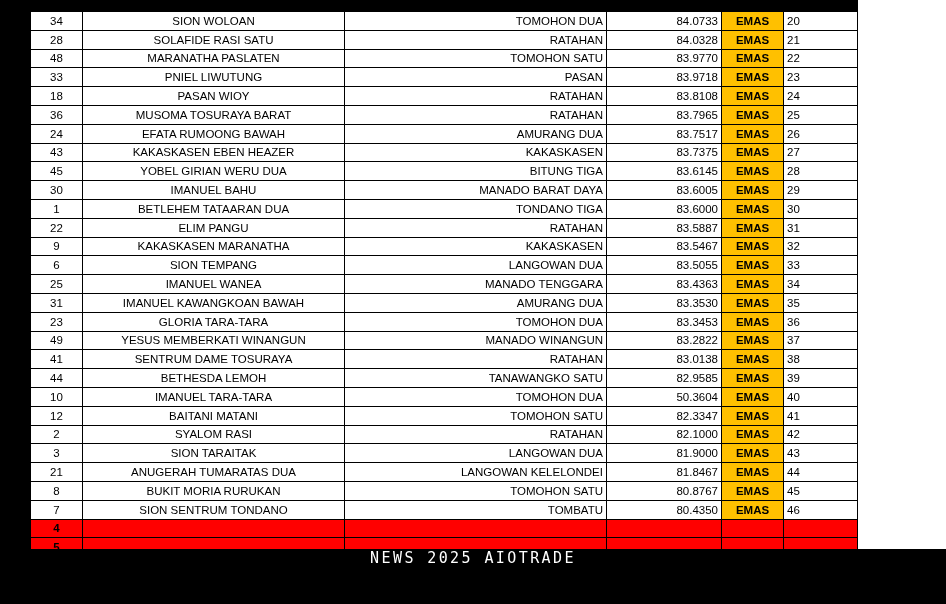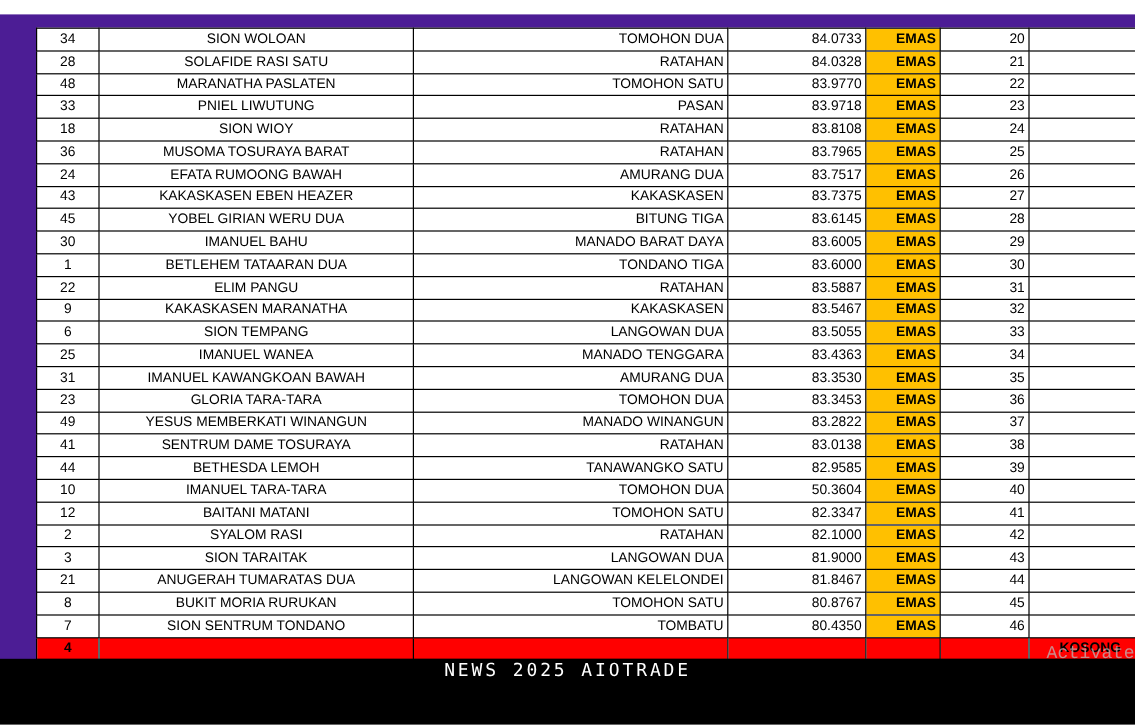--- a/index.html
+++ b/index.html
@@ -11,24 +11,24 @@
     width: 946px;
     height: 604px;
     position: relative;
     overflow: hidden;
     font-family: "Liberation Sans", sans-serif;
   }
 
   
   #sheet-area {
     position: absolute;
-    left: 0; top: 12px;
-    width: 946px;
+    left: 0; top: 0;
+    width: 858px;
     height: 549px;
-    background: #4c1d95;
+    background: #000000;
     overflow: hidden;
   }
 
   #score-table {
     position: absolute;
     left: 30px;
     top: 11px;
     width: 885px;
     border-collapse: collapse;
     table-layout: fixed;
@@ -45,22 +45,22 @@
     white-space: nowrap;
     overflow: hidden;
     vertical-align: middle;
   }
 
   
   .col-no     { width: 45px;  text-align: center; }
   .col-name   { width: 255px; text-align: center; }
   .col-region { width: 255px; text-align: right; }
   .col-score  { width: 108px; text-align: right; padding-right: 6px; }
-  .col-medal  { width: 55px;  text-align: right; }
-  .col-rank   { width: 67px;  text-align: right; }
+  .col-medal  { width: 55px;  text-align: center; }
+  .col-rank   { width: 67px;  text-align: left; }
   .col-status { width: 95px;  text-align: center; }
 
   td.medal-cell {
     background: #FFC000;
     font-weight: bold;
     font-size: 11px;
   }
 
   
   tr.row-empty td {
@@ -144,21 +144,21 @@
           <td class="col-no">33</td>
           <td class="col-name">PNIEL LIWUTUNG</td>
           <td class="col-region">PASAN</td>
           <td class="col-score">83.9718</td>
           <td class="col-medal medal-cell">EMAS</td>
           <td class="col-rank">23</td>
           <td class="col-status"></td>
         </tr>
         <tr>
           <td class="col-no">18</td>
-          <td class="col-name">SION WIOY</td>
+          <td class="col-name">PASAN WIOY</td>
           <td class="col-region">RATAHAN</td>
           <td class="col-score">83.8108</td>
           <td class="col-medal medal-cell">EMAS</td>
           <td class="col-rank">24</td>
           <td class="col-status"></td>
         </tr>
         <tr>
           <td class="col-no">36</td>
           <td class="col-name">MUSOMA TOSURAYA BARAT</td>
           <td class="col-region">RATAHAN</td>

